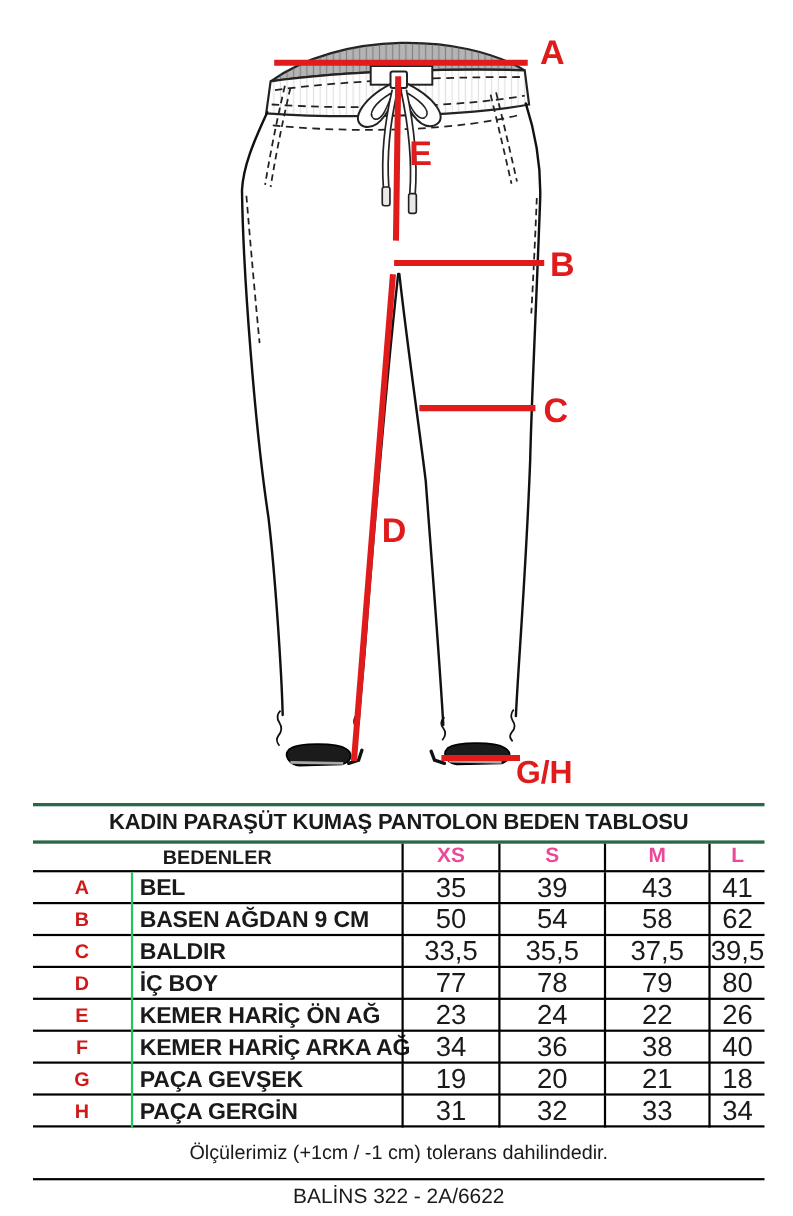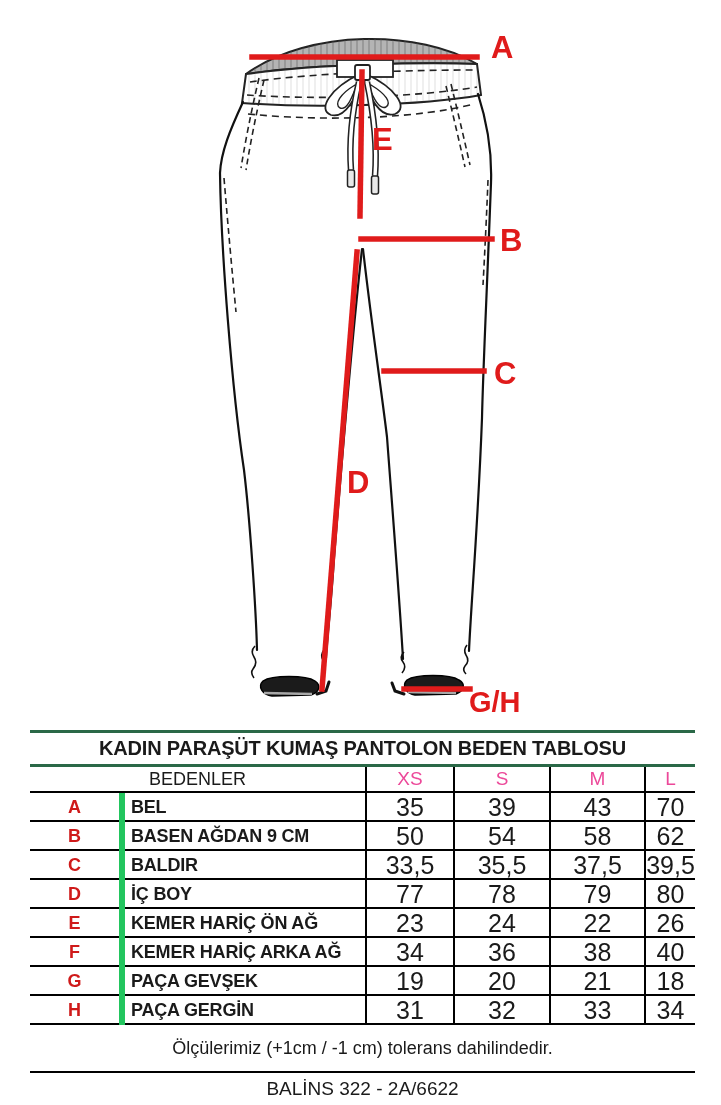--- a/index.html
+++ b/index.html
@@ -18,26 +18,26 @@
   .drawing{position:absolute;left:0;top:0;width:721px;height:728px;}
 
   
   .size-table{position:absolute;left:30px;top:730px;width:665px;}
   .t-title{
     height:37px;border-top:3px solid #2a6847;border-bottom:3px solid #2a6847;
     display:flex;align-items:center;justify-content:center;
     font-weight:bold;font-size:20px;letter-spacing:-0.2px;white-space:nowrap;
   }
   .t-header{display:grid;grid-template-columns:335px 88px 96px 95px 1fr;height:26px;border-bottom:2px solid #000;}
-  .t-header .cell{display:flex;align-items:center;justify-content:center;font-weight:normal;font-size:18px;}
+  .t-header .cell{display:flex;align-items:center;justify-content:center;font-weight:bold;font-size:18px;}
   .t-header .size{color:#ec4899;font-size:19px;border-left:2px solid #000;}
   .t-row{display:grid;grid-template-columns:89px 246px 88px 96px 95px 1fr;height:29px;border-bottom:2px solid #000;}
   .t-row .cell{display:flex;align-items:center;font-size:25px;}
   .t-row .letter{justify-content:center;color:#cf1a1a;font-weight:bold;font-size:18px;}
-  .t-row .mname{border-left:6px solid #22c55e;padding-left:6px;font-weight:bold;font-size:18px;letter-spacing:-0.2px;white-space:nowrap;}
+  .t-row .mname{border-left:2px solid #22c55e;padding-left:6px;font-weight:bold;font-size:21px;letter-spacing:-0.2px;white-space:nowrap;}
   .t-row .val{justify-content:center;border-left:2px solid #000;}
   .t-note{
     height:48px;border-bottom:2px solid #000;
     display:flex;align-items:center;justify-content:center;
     font-size:18px;white-space:nowrap;
   }
   .t-code{
     height:32px;display:flex;align-items:center;justify-content:center;
     font-weight:normal;font-size:19px;white-space:nowrap;
   }
@@ -142,21 +142,21 @@
       <div class="cell size">M</div>
       <div class="cell size">L</div>
     </div>
 
     <div class="t-row">
       <div class="cell letter">A</div>
       <div class="cell mname">BEL</div>
       <div class="cell val">35</div>
       <div class="cell val">39</div>
       <div class="cell val">43</div>
-      <div class="cell val">70</div>
+      <div class="cell val">41</div>
     </div>
 
     <div class="t-row">
       <div class="cell letter">B</div>
       <div class="cell mname">BASEN AĞDAN 9 CM</div>
       <div class="cell val">50</div>
       <div class="cell val">54</div>
       <div class="cell val">58</div>
       <div class="cell val">62</div>
     </div>

